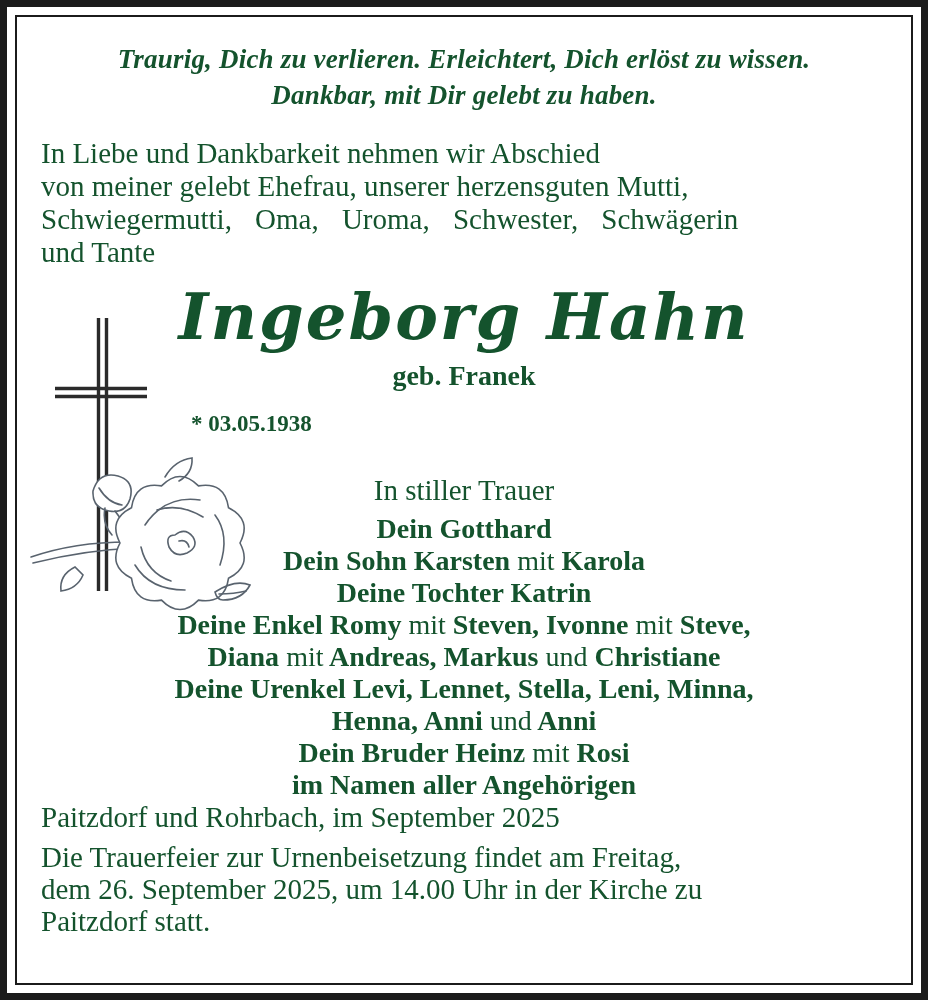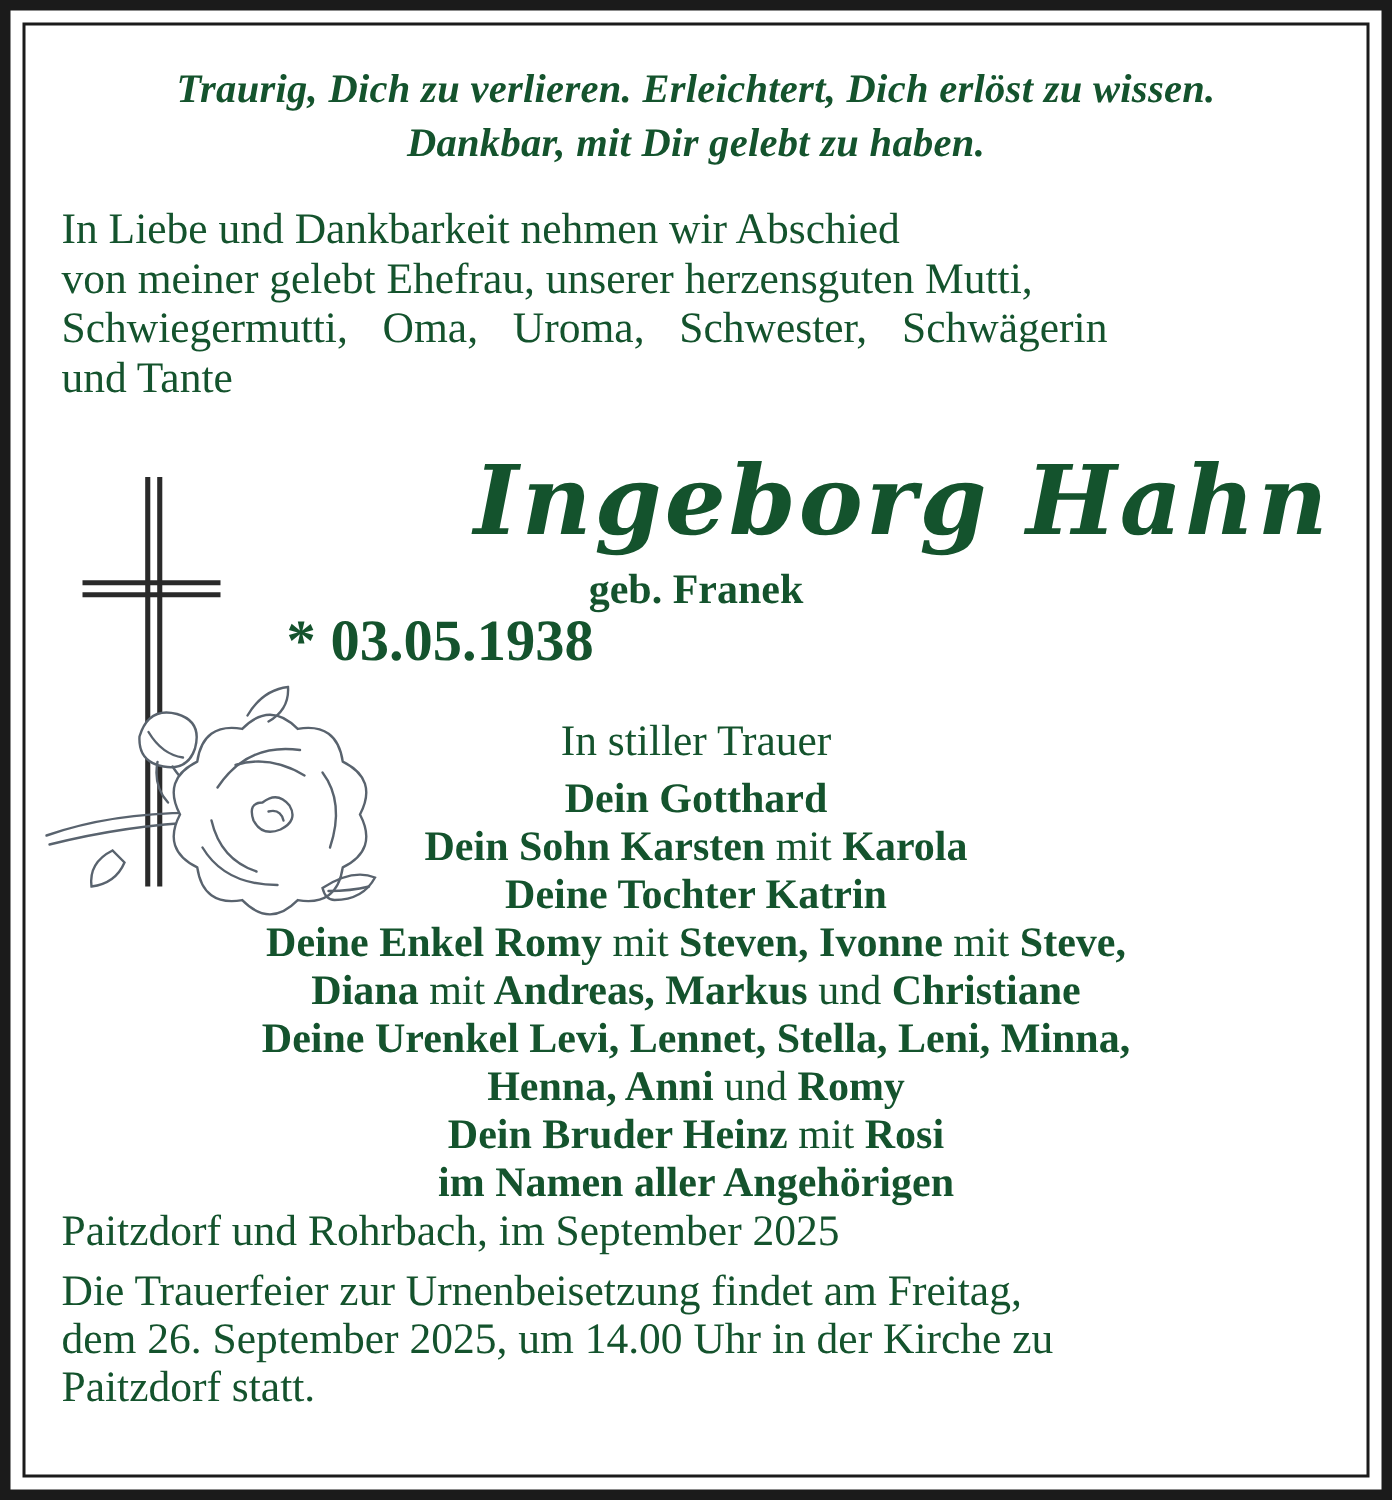--- a/index.html
+++ b/index.html
@@ -47,43 +47,43 @@
   .intro {
     margin-top: 24px;
     font-size: 29px;
     line-height: 33px;
     text-align: left;
   }
   .intro .justified {
     word-spacing: 0.55em;
   }
   .name-row {
-    margin-top: 22px;
-    text-align: right;
+    margin-top: 4px;
+    text-align: center;
     font-family: "DejaVu Serif", "Liberation Serif", serif;
     font-style: italic;
     font-weight: 700;
     font-size: 64px;
     line-height: 88px;
     letter-spacing: 2px;
   }
   .maiden {
     text-align: center;
     font-weight: 700;
     font-size: 28px;
     line-height: 30px;
   }
   .dates-row {
     display: flex;
     justify-content: space-between;
     padding-left: 150px;
     padding-right: 120px;
-    margin-top: 2px;
-    font-weight: 700;
-    font-size: 39px;
+    margin-top: 16px;
+    font-weight: 700;
+    font-size: 23px;
     line-height: 34px;
   }
   .trauer-header {
     margin-top: 34px;
     text-align: center;
     font-size: 29px;
     line-height: 30px;
   }
   .mourners {
     margin-top: 8px;
@@ -195,21 +195,21 @@
 
     <div class="trauer-header">In stiller Trauer</div>
 
     <div class="mourners">
         <div class="mourner-line"><span class="b">Dein Gotthard</span></div>
         <div class="mourner-line"><span class="b">Dein Sohn Karsten </span><span class="r">mit</span><span class="b"> Karola</span></div>
         <div class="mourner-line"><span class="b">Deine Tochter Katrin</span></div>
         <div class="mourner-line"><span class="b">Deine Enkel Romy </span><span class="r">mit</span><span class="b"> Steven, Ivonne </span><span class="r">mit</span><span class="b"> Steve,</span></div>
         <div class="mourner-line"><span class="b">Diana </span><span class="r">mit</span><span class="b"> Andreas, Markus </span><span class="r">und</span><span class="b"> Christiane</span></div>
         <div class="mourner-line"><span class="b">Deine Urenkel Levi, Lennet, Stella, Leni, Minna,</span></div>
-        <div class="mourner-line"><span class="b">Henna, Anni </span><span class="r">und</span><span class="b"> Romy</span></div>
+        <div class="mourner-line"><span class="b">Henna, Anni </span><span class="r">und</span><span class="b"> Anni</span></div>
         <div class="mourner-line"><span class="b">Dein Bruder Heinz </span><span class="r">mit</span><span class="b"> Rosi</span></div>
         <div class="mourner-line"><span class="b">im Namen aller Angehörigen</span></div>
       </div>
 
     <div class="location-date">Paitzdorf und Rohrbach, im September 2025</div>
 
     <div class="funeral">Die Trauerfeier zur Urnenbeisetzung findet am Freitag,
 dem 26. September 2025, um 14.00 Uhr in der Kirche zu
 Paitzdorf statt.</div>
   </div>

